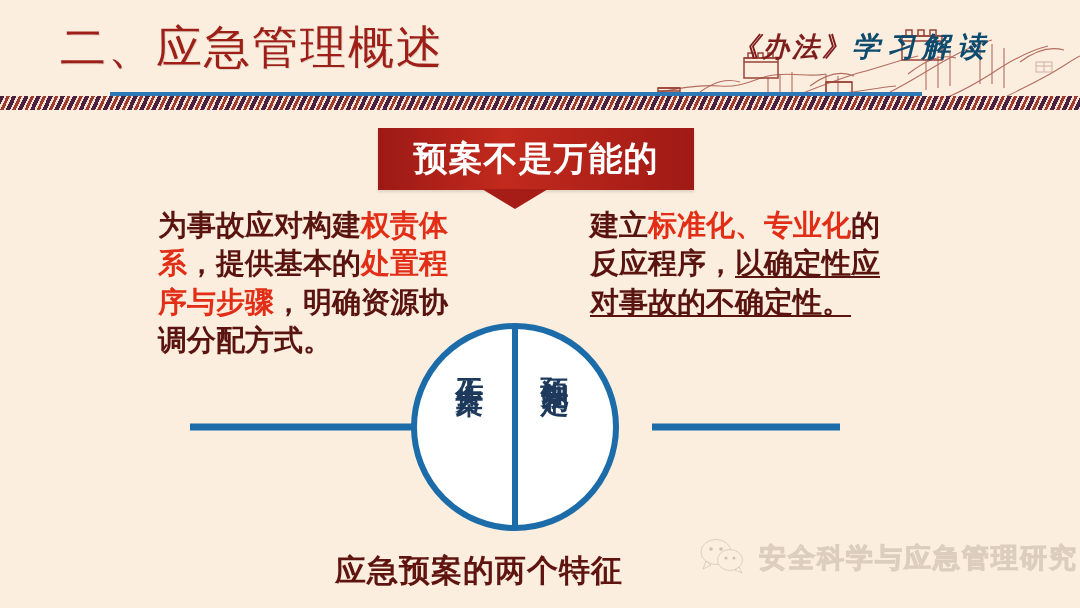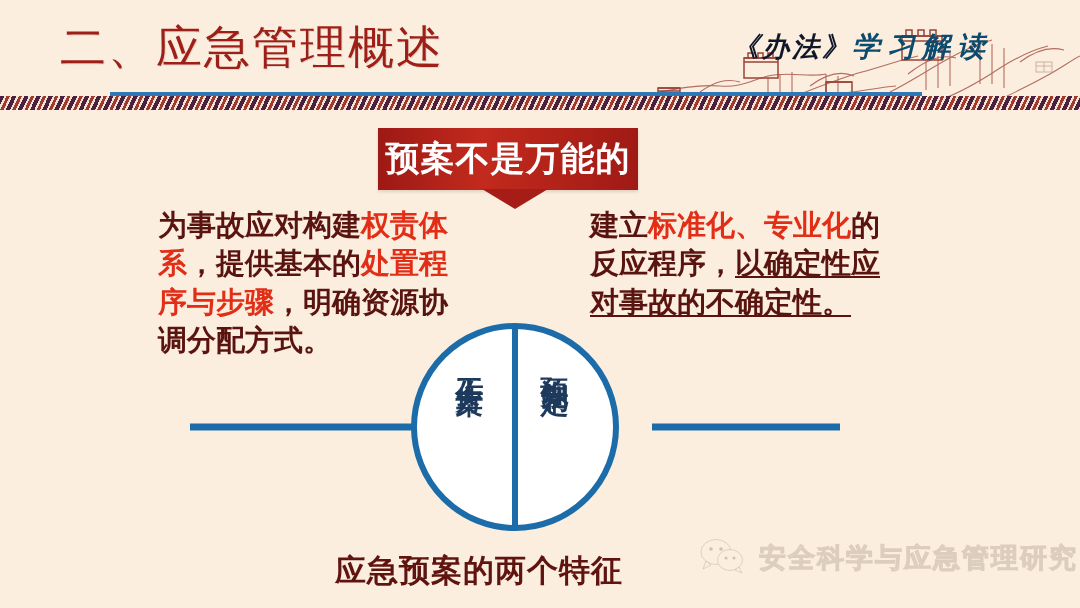--- a/index.html
+++ b/index.html
@@ -23,41 +23,41 @@
     overflow:hidden;pointer-events:none;
   }
   .header-art svg{position:absolute;left:0;top:0;}
   .header-calli{
     position:absolute;right:88px;top:28px;
     font-family:"Liberation Serif","DejaVu Serif",serif;
     font-size:27px;font-weight:bold;color:#8f2a22;
     letter-spacing:3px;white-space:nowrap;
     font-style:italic;
   }
-  .header-calli .bk{color:#0f172a;}
+  .header-calli .bk{color:#7f1d1d;}
   .header-calli .rd{color:#0c4a6e;font-size:28px;letter-spacing:7px;margin-top:44px;}
 
   
   .band{
     position:absolute;left:0;top:96px;width:1080px;height:14px;
     background:
       repeating-linear-gradient(115deg,
         #4a2040 0px,#4a2040 4px,
         #f6e3d2 4px,#f6e3d2 6px,
         #9e3a2e 6px,#9e3a2e 9px,
         #f6e3d2 9px,#f6e3d2 11px);
   }
   .band-blue{
     position:absolute;left:110px;top:92px;width:812px;height:8px;
     background:#2e79b5;
   }
 
   
   .banner{
-    position:absolute;left:378px;top:128px;width:260px;height:62px;
+    position:absolute;left:378px;top:128px;width:316px;height:62px;
     background:linear-gradient(90deg,#9d1915 0%,#c22a1d 40%,#a01a15 100%);
     box-shadow:0 2px 3px rgba(0,0,0,.12);
   }
   .banner-text{
     position:absolute;inset:0;display:flex;align-items:center;justify-content:center;
     color:#ffffff;font-size:34px;font-weight:bold;letter-spacing:1px;
     white-space:nowrap;
   }
   .banner-tip{
     position:absolute;left:482px;top:189px;width:0;height:0;

